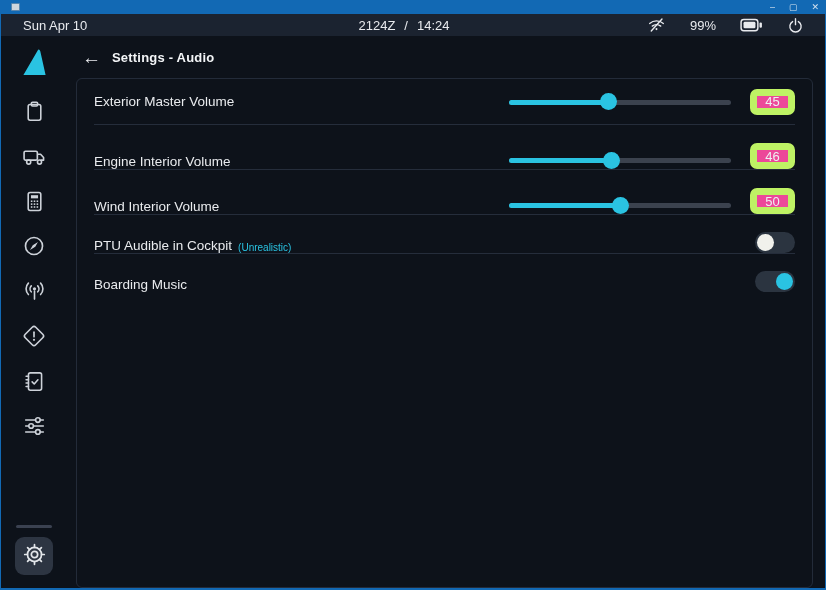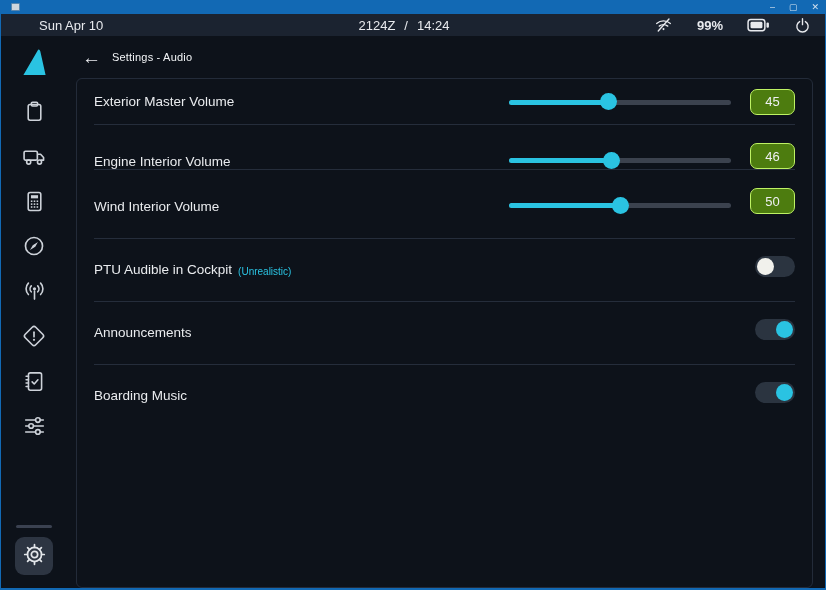--- a/index.html
+++ b/index.html
@@ -14,55 +14,55 @@
   }
 
   
   .titlebar{ height:14px; background:#1269b4; flex:0 0 auto; display:flex; align-items:center; justify-content:space-between; padding:0 6px 0 10px; }
   .app-ico{ width:9px; height:8px; background:#cfd6dd; border:1px solid #5b87ad; border-radius:1px; }
   .win-controls{ display:flex; gap:14px; align-items:center; }
   .win-controls span{ color:#d4e2ef; font-size:9px; line-height:9px; cursor:default; }
 
   
   .statusbar{ height:22px; background:#1b2330; flex:0 0 auto; position:relative; display:flex; align-items:center; color:#e8eaee; font-size:13px; }
-  .sb-date{ padding-left:38px; }
+  .sb-date{ padding-left:22px; }
   .sb-clock{ position:absolute; left:0; right:18px; text-align:center; display:flex; justify-content:center; gap:9px; }
-  .sb-right{ margin-left:auto; display:flex; align-items:center; gap:24px; padding-right:14px;font-weight:bold; }
+  .sb-right{ margin-left:auto; display:flex; align-items:center; gap:24px; padding-right:21px; }
   .sb-right svg{ display:block; }
 
   
   .content{ flex:1; display:flex; min-height:0; }
   .sidebar{ width:66px; flex:0 0 auto; display:flex; flex-direction:column; align-items:center; padding-top:10px; padding-bottom:13px; }
   .logo{ width:27px; height:31px; margin-bottom:22px; }
   .nav-item{ width:24px; height:24px; margin-bottom:21px; display:flex; align-items:center; justify-content:center; cursor:pointer; }
   .nav-item svg{ display:block; }
   .side-spacer{ flex:1; }
   .side-divider{ width:36px; height:3px; border-radius:2px; background:#3a4150; margin-bottom:9px; }
   .settings-btn{ width:38px; height:38px; border-radius:9px; background:#2d3542; display:flex; align-items:center; justify-content:center; cursor:pointer; }
 
   .main{ flex:1; display:flex; flex-direction:column; padding-right:12px; min-width:0; }
   .page-header{ height:42px; flex:0 0 auto; display:flex; align-items:center; padding-left:15px; gap:11px; }
   .back-btn{ color:#eceef1; font-size:19px; line-height:1; cursor:pointer; }
-  .page-title{ color:#f3f5f7; font-size:11px; font-weight:normal; letter-spacing:.2px; }
+  .page-title{ color:#f3f5f7; font-size:13px; font-weight:bold; letter-spacing:.2px; }
 
   .card{ margin-left:9px; height:559px; border:1px solid #232b39; border-radius:6px; display:flex; flex-direction:column; overflow:hidden; }
   .row{ margin:0 17px; display:flex; align-items:center; flex:0 0 auto; }
   .row.slider-row{ height:45px; }
-  .row.toggle-row{ height:39px;margin-top:24px; }
+  .row.toggle-row{ height:39px; }
   .row + .row{ border-top:1px solid #252d3b;align-items:flex-end; }
   .row-label{ color:#e9ebee; font-size:13.5px; }
   .row-note{ color:#2ac3e2; font-size:10px; margin-left:6px; }
   .row-spacer{ flex:1; }
 
   
   .slider{ width:222px; height:18px; position:relative; cursor:pointer; flex:0 0 auto; }
   .slider .track{ position:absolute; top:7px; left:0; right:0; height:5px; border-radius:3px; background:#3b424e; }
   .slider .fill{ position:absolute; top:7px; left:0; height:5px; border-radius:3px; background:#2ac3e2; }
   .slider .thumb{ position:absolute; top:0.5px; width:17px; height:17px; border-radius:50%; background:#2ac3e2; }
-  .value-box{ width:45px; height:26px; margin-left:19px; border:1px solid #bef264; border-radius:7px; background:#4d7c0f; color:#eef0f2; font-size:13px; display:flex; align-items:center; justify-content:center; flex:0 0 auto; }
+  .value-box{ width:45px; height:26px; margin-left:19px; border:7px solid #bef264; border-radius:7px; background:#ec4899; color:#eef0f2; font-size:13px; display:flex; align-items:center; justify-content:center; flex:0 0 auto; }
 
   
   .toggle{ width:40px; height:21px; border-radius:11px; background:#2b3440; position:relative; cursor:pointer; flex:0 0 auto; }
   .toggle .knob{ position:absolute; top:2px; left:2px; width:17px; height:17px; border-radius:50%; background:#f1f1ec; }
   .toggle.on .knob{ left:21px; background:#2ac3e2; }
 </style>
 </head>
 <body>
 
 <div class="window">
@@ -255,32 +255,24 @@
   </div>
           <div class="row toggle-row">
     <span class="row-label">PTU Audible in Cockpit</span>
     <span class="row-note">(Unrealistic)</span>
     <span class="row-spacer"></span>
     <div class="toggle">
       <div class="knob"></div>
     </div>
   </div>
           <div class="row toggle-row">
-    <span class="row-label">Announcements</span>
+    <span class="row-label">Boarding Music</span>
 
     <span class="row-spacer"></span>
     <div class="toggle on">
       <div class="knob"></div>
     </div>
   </div>
-          <div class="row toggle-row">
-    <span class="row-label">Boarding Music</span>
-
-    <span class="row-spacer"></span>
-    <div class="toggle on">
-      <div class="knob"></div>
-    </div>
-  </div>
         </div>
     </div>
   </div>
 
 </div>
 
 </body></html>

